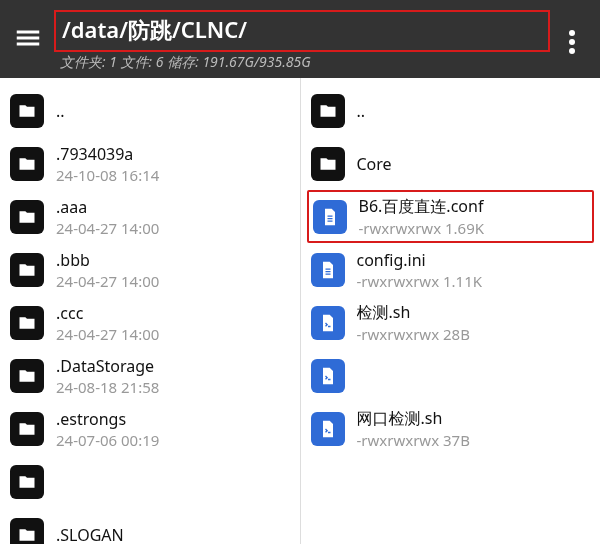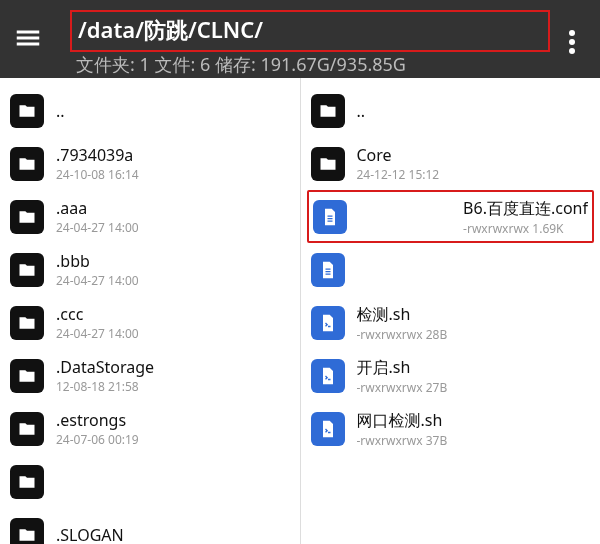--- a/index.html
+++ b/index.html
@@ -1,42 +1,42 @@
 <!DOCTYPE html>
 <html><head>
 <meta charset="utf-8">
 <style>
   * { box-sizing: border-box; margin: 0; padding: 0; }
   html, body { width: 600px; height: 544px; font-family: -apple-system, "Noto Sans", Arial, sans-serif; background: #fff; overflow: hidden; }
   .appbar { background: #333333; color: #fff; height: 78px; display: flex; align-items: flex-start; padding: 10px 6px 0 6px; }
   .hamburger { width: 44px; height: 44px; display: flex; align-items: center; justify-content: center; cursor: pointer; margin-top: 6px; }
   .hamburger svg { width: 30px; height: 30px; }
-  .title-block { flex: 1; margin-left: 20px; }
+  .title-block { flex: 1; margin-left: 4px; }
   .path-box { padding: 2px 6px 4px 6px; }
   .path-text { font-size: 22px; font-weight: 600; color: #fff; }
-  .status-text { font-size: 18px; color: #bbb; padding-left: 6px; }
+  .status-text { font-size: 14px; color: #bbb; padding-left: 6px; font-style: italic; }
   .kebab { width: 44px; height: 44px; display: flex; align-items: center; justify-content: center; cursor: pointer; margin-top: 10px; }
   .kebab svg { width: 6px; height: 24px; }
   .highlight-red { border: 2px solid #d81b1b; }
 
   .panes { display: flex; height: calc(100% - 78px); }
   .pane { flex: 1; overflow-y: auto; overflow-x: hidden; padding: 6px 6px 0 6px; }
   .pane.left { border-right: 1px solid #ddd; }
   .pane::-webkit-scrollbar { width: 6px; }
   .pane::-webkit-scrollbar-thumb { background: #bbb; border-radius: 3px; }
 
   .row { display: flex; align-items: center; height: 53px; padding: 0 4px; cursor: pointer; position: relative; }
   .icon { width: 34px; height: 34px; border-radius: 6px; display: flex; align-items: center; justify-content: center; flex-shrink: 0; margin-right: 12px; }
   .icon.folder { background: #111; }
   .icon.file   { background: #2f6bd6; }
   .icon svg { width: 20px; height: 20px; }
   .labels { display: flex; flex-direction: column; min-width: 0; }
   .name { font-size: 16px; color: #111; white-space: nowrap; overflow: hidden; text-overflow: ellipsis; }
-  .meta { font-size: 12px; color: #999; white-space: nowrap; }
-  .row.highlighted { border: 2px solid #d81b1b; border-radius: 2px; height: 53px; justify-content: space-between; }
+  .meta { font-size: 15px; color: #999; white-space: nowrap; }
+  .row.highlighted { border: 2px solid #d81b1b; border-radius: 2px; height: 53px; }
 </style>
 </head>
 <body>
 
 <div class="appbar">
   <div class="hamburger">
     <svg viewBox="0 0 24 24">
         <path fill="#fff" d="M3 6h18v2.4H3zM3 10.8h18v2.4H3zM3 15.6h18v2.4H3z"></path>
       </svg>
   </div>
@@ -112,21 +112,21 @@
         </div>
       </div>
       <div class="row">
         <div class="icon folder">
           <svg viewBox="0 0 24 24">
             <path fill="#fff" d="M3 5h7l2 2h9v12H3z"></path>
           </svg>
         </div>
         <div class="labels">
           <span class="name">.DataStorage</span>
-          <span class="meta">12-08-18 21:58</span>
+          <span class="meta">24-08-18 21:58</span>
         </div>
       </div>
       <div class="row">
         <div class="icon folder">
           <svg viewBox="0 0 24 24">
             <path fill="#fff" d="M3 5h7l2 2h9v12H3z"></path>
           </svg>
         </div>
         <div class="labels">
           <span class="name">.estrongs</span>
@@ -163,21 +163,20 @@
         </div>
       </div>
       <div class="row">
         <div class="icon folder">
           <svg viewBox="0 0 24 24">
             <path fill="#fff" d="M3 5h7l2 2h9v12H3z"></path>
           </svg>
         </div>
         <div class="labels">
           <span class="name">Core</span>
-          <span class="meta">24-12-12 15:12</span>
         </div>
       </div>
       <div class="row highlighted">
         <div class="icon file">
           <svg viewBox="0 0 24 24">
             <path fill="#fff" d="M6 2h8l4 4v16H6z"></path>
             <path stroke="#2f6bd6" stroke-width="1.5" d="M9 11h6M9 14h6M9 17h6"></path>
           </svg>
         </div>
         <div class="labels">
@@ -185,44 +184,44 @@
           <span class="meta">-rwxrwxrwx  1.69K</span>
         </div>
       </div>
       <div class="row">
         <div class="icon file">
           <svg viewBox="0 0 24 24">
             <path fill="#fff" d="M6 2h8l4 4v16H6z"></path>
             <path stroke="#2f6bd6" stroke-width="1.5" d="M9 11h6M9 14h6M9 17h6"></path>
           </svg>
         </div>
+        <div class="labels">
+          <span class="name">config.ini</span>
+          <span class="meta">-rwxrwxrwx  1.11K</span>
+        </div>
       </div>
       <div class="row">
         <div class="icon file">
           <svg viewBox="0 0 24 24">
             <path fill="#fff" d="M6 2h8l4 4v16H6z"></path>
             <path stroke="#2f6bd6" stroke-width="1.6" fill="none" d="M9 12l2 2-2 2M12 16.2h3"></path>
           </svg>
         </div>
         <div class="labels">
           <span class="name">检测.sh</span>
           <span class="meta">-rwxrwxrwx  28B</span>
         </div>
       </div>
       <div class="row">
         <div class="icon file">
           <svg viewBox="0 0 24 24">
             <path fill="#fff" d="M6 2h8l4 4v16H6z"></path>
             <path stroke="#2f6bd6" stroke-width="1.6" fill="none" d="M9 12l2 2-2 2M12 16.2h3"></path>
           </svg>
         </div>
-        <div class="labels">
-          <span class="name">开启.sh</span>
-          <span class="meta">-rwxrwxrwx  27B</span>
-        </div>
       </div>
       <div class="row">
         <div class="icon file">
           <svg viewBox="0 0 24 24">
             <path fill="#fff" d="M6 2h8l4 4v16H6z"></path>
             <path stroke="#2f6bd6" stroke-width="1.6" fill="none" d="M9 12l2 2-2 2M12 16.2h3"></path>
           </svg>
         </div>
         <div class="labels">
           <span class="name">网口检测.sh</span>

